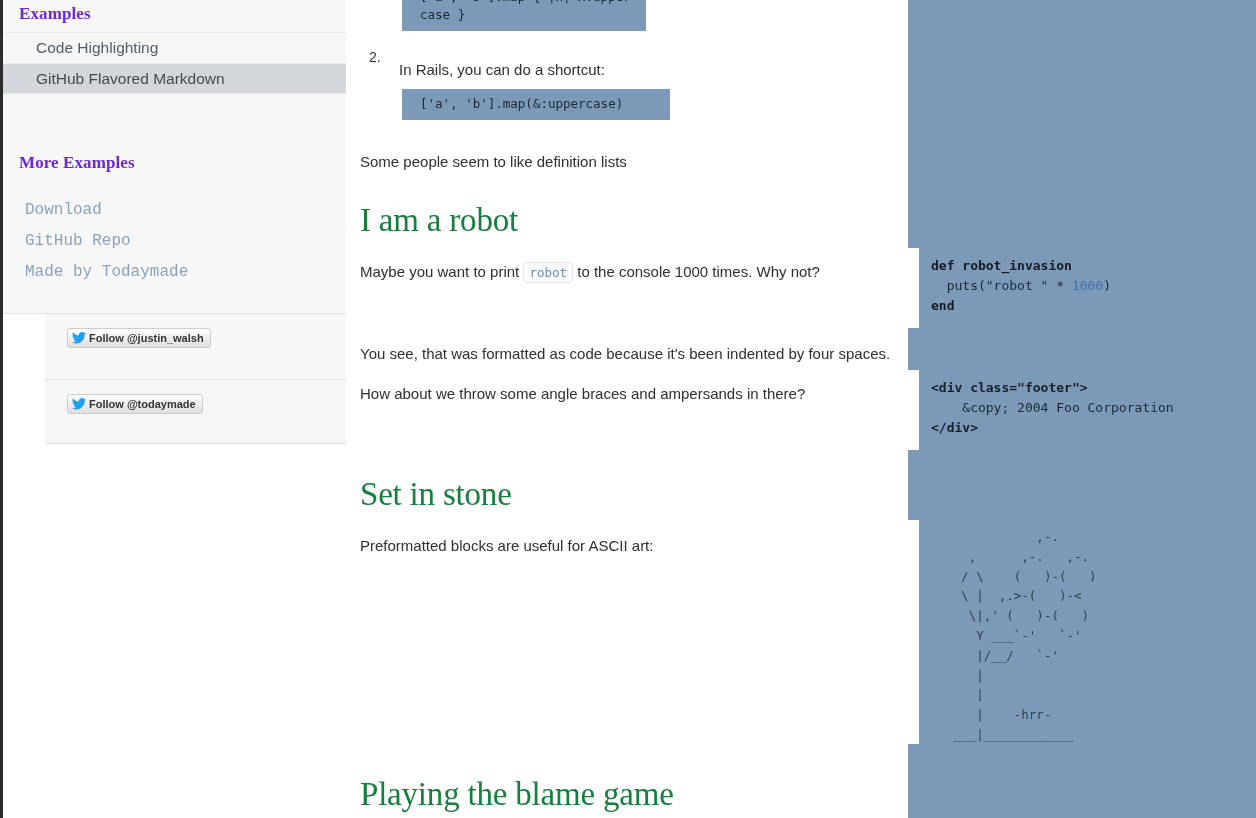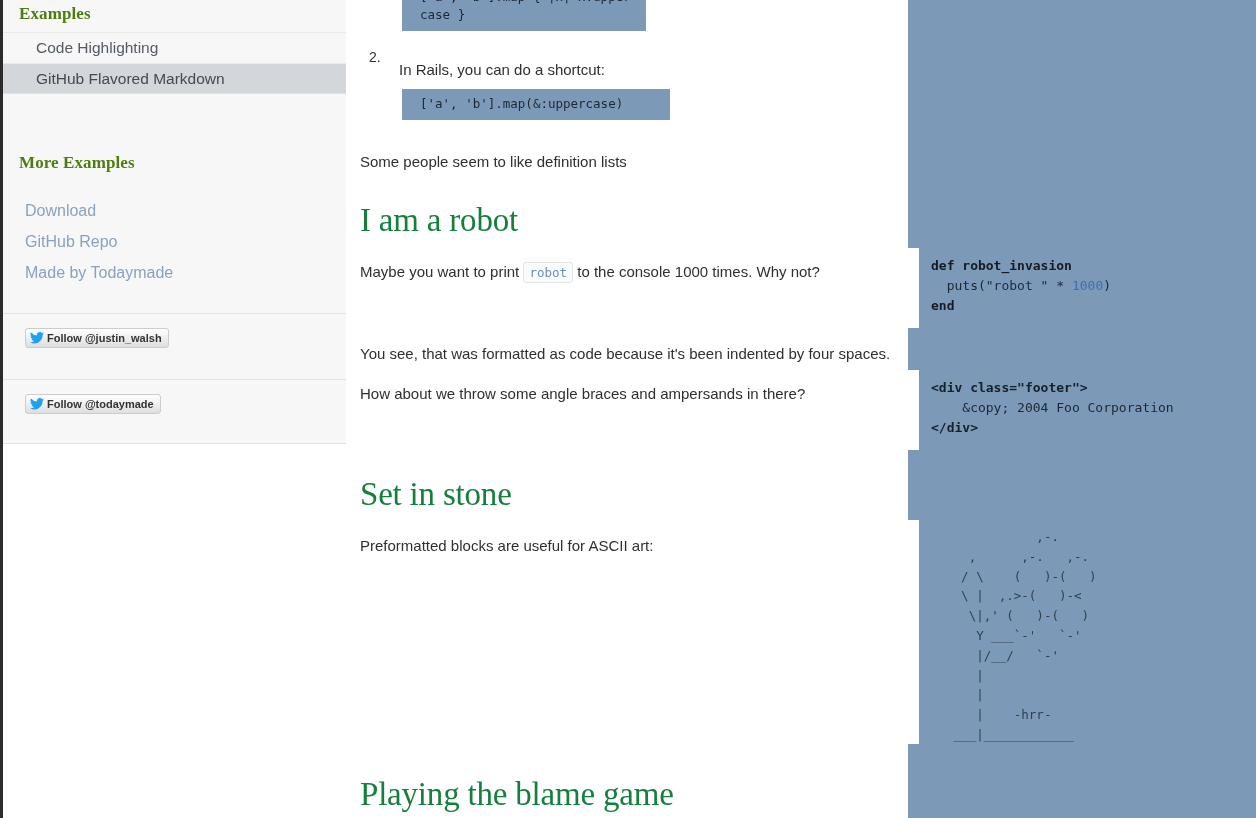--- a/index.html
+++ b/index.html
@@ -32,21 +32,21 @@
     z-index: 5;
   }
   .sidebar-panel {
     background: #f7f7f7;
     border-bottom: 1px solid #e3e3e3;
   }
   .sb-heading {
     font-family: "Liberation Serif", serif;
     font-size: 17px;
     font-weight: bold;
-    color: #4d7c0f;
+    color: #6d28d9;
     padding: 4px 0 8px 16px;
     letter-spacing: 0.1px;
     line-height: 1.1;
   }
   .sb-heading.first { padding-top: 5px; }
   .nav-item {
     display: block;
     font-size: 15.5px;
     color: #555a63;
     padding: 6px 0 6px 33px;
@@ -59,33 +59,34 @@
     background: #d3d6da;
     color: #454a52;
   }
   .links-block {
     background: #f7f7f7;
     padding: 21px 0 24px 0;
     border-bottom: 1px solid #e3e3e3;
   }
   .sb-link {
     display: block;
-    font-family: Liberation Sans, sans-serif;
+    font-family: Liberation Mono, monospace;
     font-size: 16px;
     color: #8aa2bd;
     padding: 6px 0 6px 22px;
     line-height: 1.2;
     text-decoration: none;
     cursor: pointer;
   }
   .twitter-block {
     background: #f7f7f7;
     padding: 14px 0 30px 22px;
     border-bottom: 1px solid #e3e3e3;
     height: 66px;
+    margin-left: 42px;
   }
   .twitter-block.second { height: 64px; }
   .tw-btn {
     display: inline-flex;
     align-items: center;
     gap: 3px;
     height: 20px;
     padding: 0 6px 0 4px;
     background: linear-gradient(to bottom, #ffffff 0%, #dedede 100%);
     border: 1px solid #ccc;

